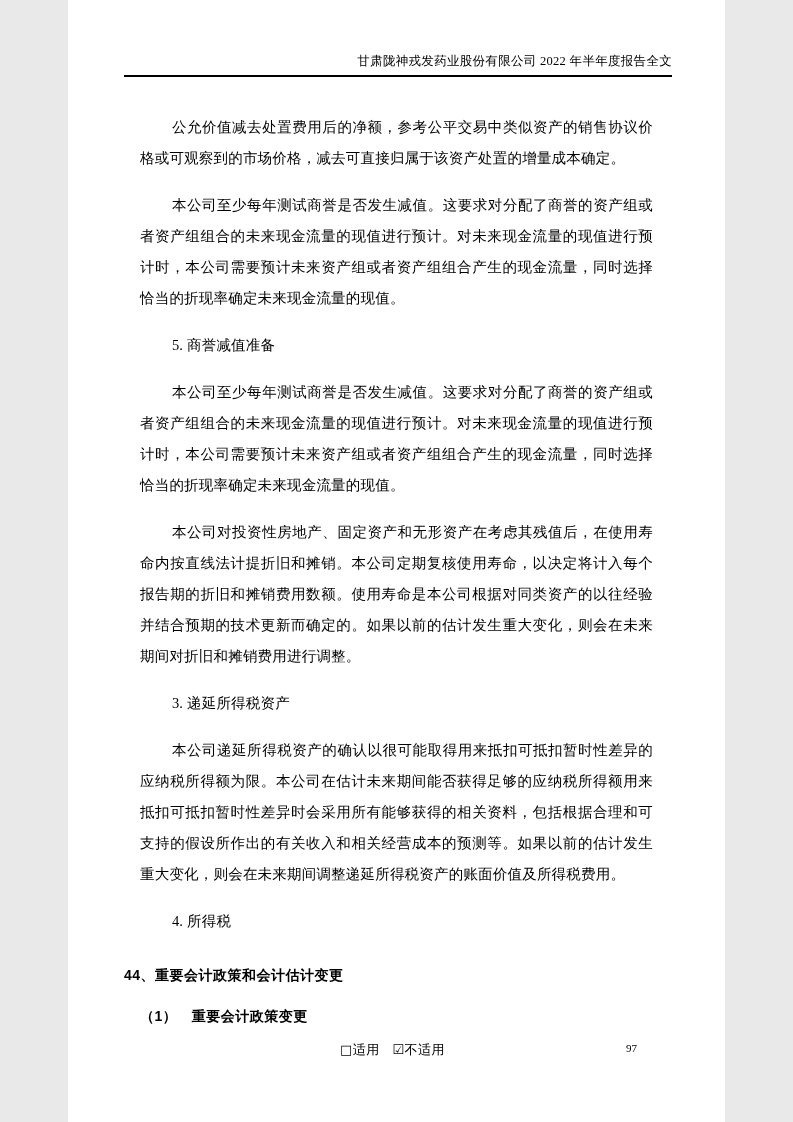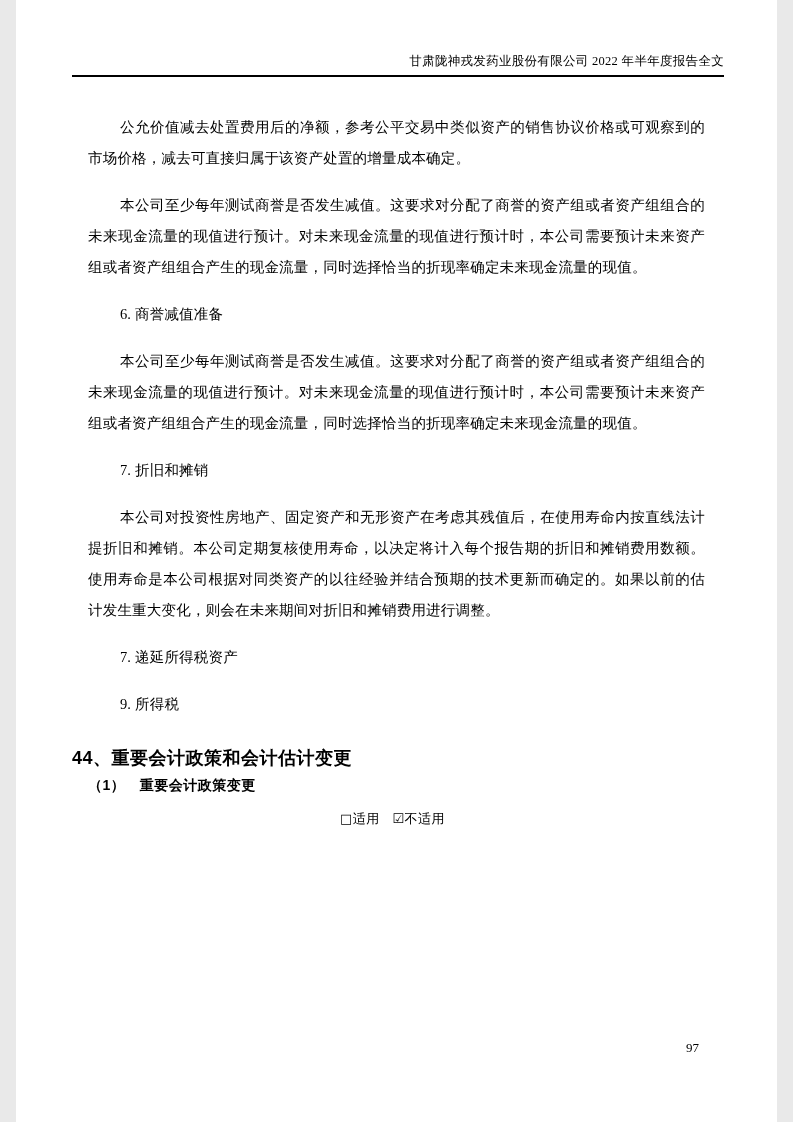--- a/index.html
+++ b/index.html
@@ -1,18 +1,18 @@
 <!DOCTYPE html>
 <html><head>
 <meta charset="utf-8">
 <style>
   html, body { margin:0; padding:0; background:#e9e9e9; }
   .page {
     position:relative;
-    width:761px; height:1122px;
+    width:657px; height:1122px;
     margin:0 auto;
     background:#ffffff;
     color:#000;
     font-family:"Liberation Serif","DejaVu Serif",serif;
     overflow:hidden;
     text-decoration:underline;
   }
   .header { position:absolute; top:52px; left:56px; right:53px; }
   .header-title {
     text-align:right;
@@ -29,28 +29,28 @@
     line-height:31px;
     text-align:justify;
     letter-spacing:0.2px;
   }
   .para, .item-heading { margin:16px; text-indent:2.2em; }
 
   .section-heading {
     margin:26px 0 0 0;
     font-family:"Liberation Sans","DejaVu Sans",sans-serif;
     font-weight:bold;
-    font-size:18px;
+    font-size:14px;
     line-height:24px;
     text-indent:0;
     text-align:left;
     letter-spacing:0.5px;
   }
   .subsection-heading {
-    margin:4px 0 0 0;
+    margin:18px 0 0 0;
     padding-left:16px;
     font-family:"Liberation Sans","DejaVu Sans",sans-serif;
     font-weight:bold;
     font-size:14px;
     line-height:22px;
     text-indent:0;
     text-align:left;
     letter-spacing:0.5px;
   }
   .applicability {
@@ -59,45 +59,45 @@
     text-align:center;
     font-family:"DejaVu Sans","Liberation Sans",sans-serif;
     font-size:13px;
     line-height:20px;
     letter-spacing:0.5px;
   }
   .applicability .opt { margin-right:8px; }
 
   .page-number {
     position:absolute;
-    top:1040px; right:78px;
-    font-size:13px;
+    top:1040px; right:88px;
+    font-size:11px;
     line-height:16px;
     font-family:"Liberation Serif","DejaVu Serif",serif;
   }
 </style>
 </head>
 <body>
 
 <div class="page">
 
   <div class="header">
     <div class="header-title">甘肃陇神戎发药业股份有限公司 2022 年半年度报告全文</div>
     <div class="header-rule"></div>
   </div>
 
   <div class="content">
     <p class="para">公允价值减去处置费用后的净额，参考公平交易中类似资产的销售协议价格或可观察到的市场价格，减去可直接归属于该资产处置的增量成本确定。</p>
     <p class="para">本公司至少每年测试商誉是否发生减值。这要求对分配了商誉的资产组或者资产组组合的未来现金流量的现值进行预计。对未来现金流量的现值进行预计时，本公司需要预计未来资产组或者资产组组合产生的现金流量，同时选择恰当的折现率确定未来现金流量的现值。</p>
-    <p class="item-heading">6. 商誉减值准备</p>
+    <p class="item-heading">5. 商誉减值准备</p>
     <p class="para">本公司至少每年测试商誉是否发生减值。这要求对分配了商誉的资产组或者资产组组合的未来现金流量的现值进行预计。对未来现金流量的现值进行预计时，本公司需要预计未来资产组或者资产组组合产生的现金流量，同时选择恰当的折现率确定未来现金流量的现值。</p>
-    <p class="item-heading">7. 折旧和摊销</p>
     <p class="para">本公司对投资性房地产、固定资产和无形资产在考虑其残值后，在使用寿命内按直线法计提折旧和摊销。本公司定期复核使用寿命，以决定将计入每个报告期的折旧和摊销费用数额。使用寿命是本公司根据对同类资产的以往经验并结合预期的技术更新而确定的。如果以前的估计发生重大变化，则会在未来期间对折旧和摊销费用进行调整。</p>
-    <p class="item-heading">7. 递延所得税资产</p>
-    <p class="item-heading">9. 所得税</p>
+    <p class="item-heading">3. 递延所得税资产</p>
+    <p class="para">本公司递延所得税资产的确认以很可能取得用来抵扣可抵扣暂时性差异的应纳税所得额为限。本公司在估计未来期间能否获得足够的应纳税所得额用来抵扣可抵扣暂时性差异时会采用所有能够获得的相关资料，包括根据合理和可支持的假设所作出的有关收入和相关经营成本的预测等。如果以前的估计发生重大变化，则会在未来期间调整递延所得税资产的账面价值及所得税费用。</p>
+    <p class="item-heading">4. 所得税</p>
 
     <h2 class="section-heading">44、重要会计政策和会计估计变更</h2>
 
     <h3 class="subsection-heading">（1）　重要会计政策变更</h3>
 
     <p class="applicability">
       <span class="opt">□适用</span>
       <span class="opt">☑不适用</span>
     </p>
   </div>

